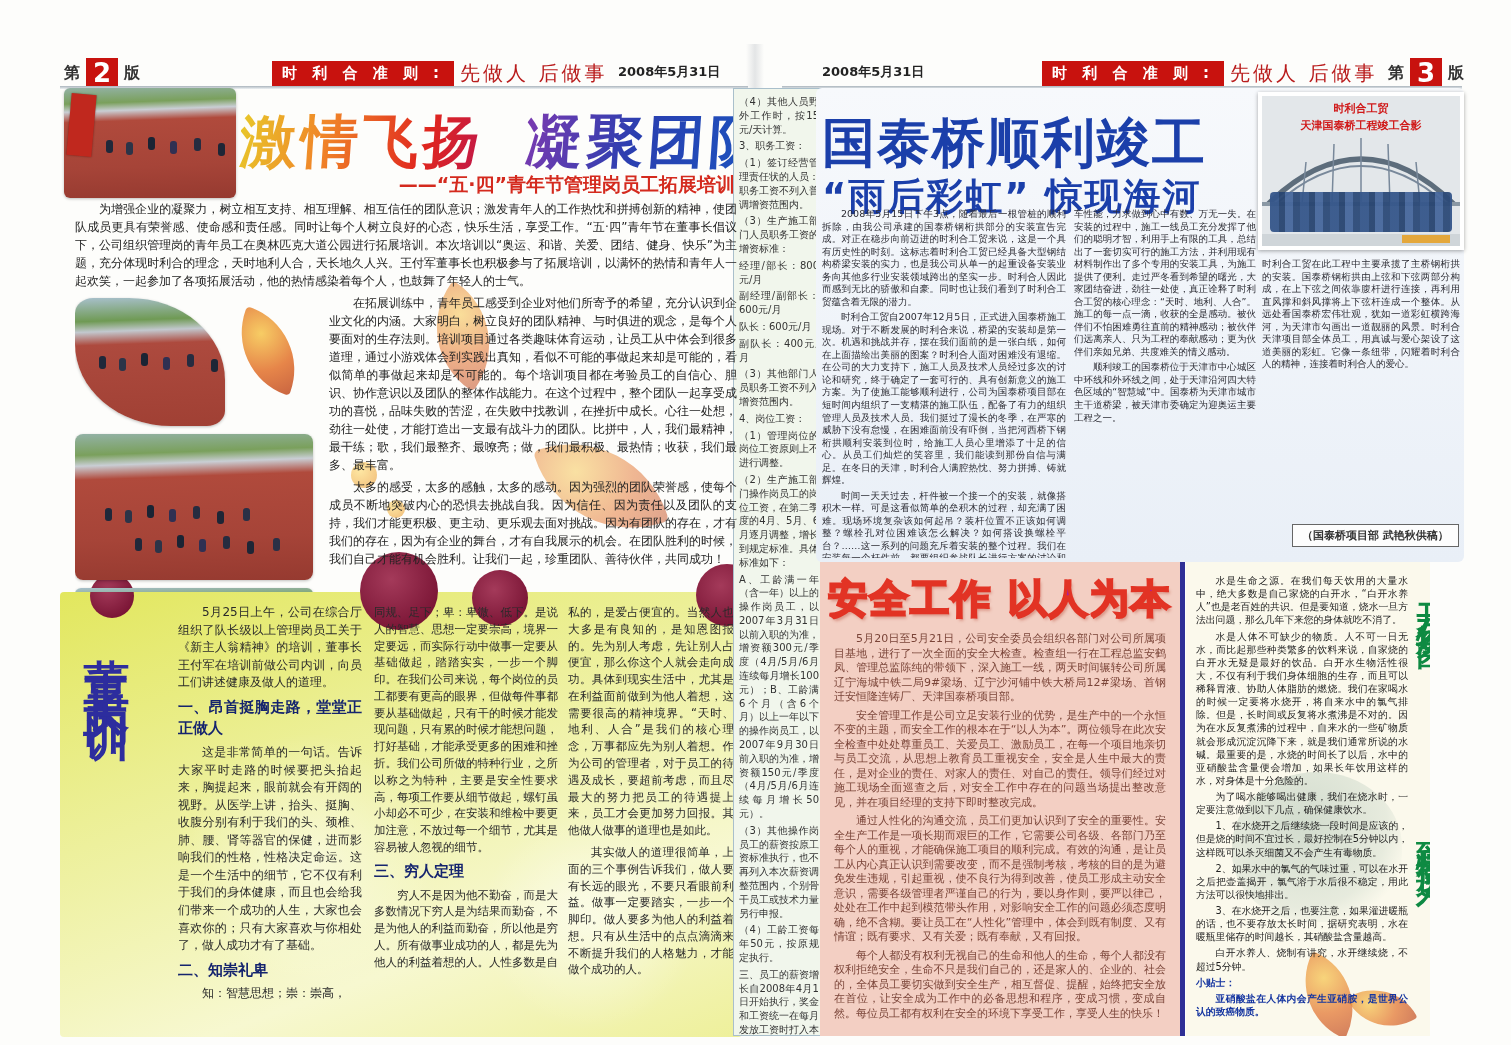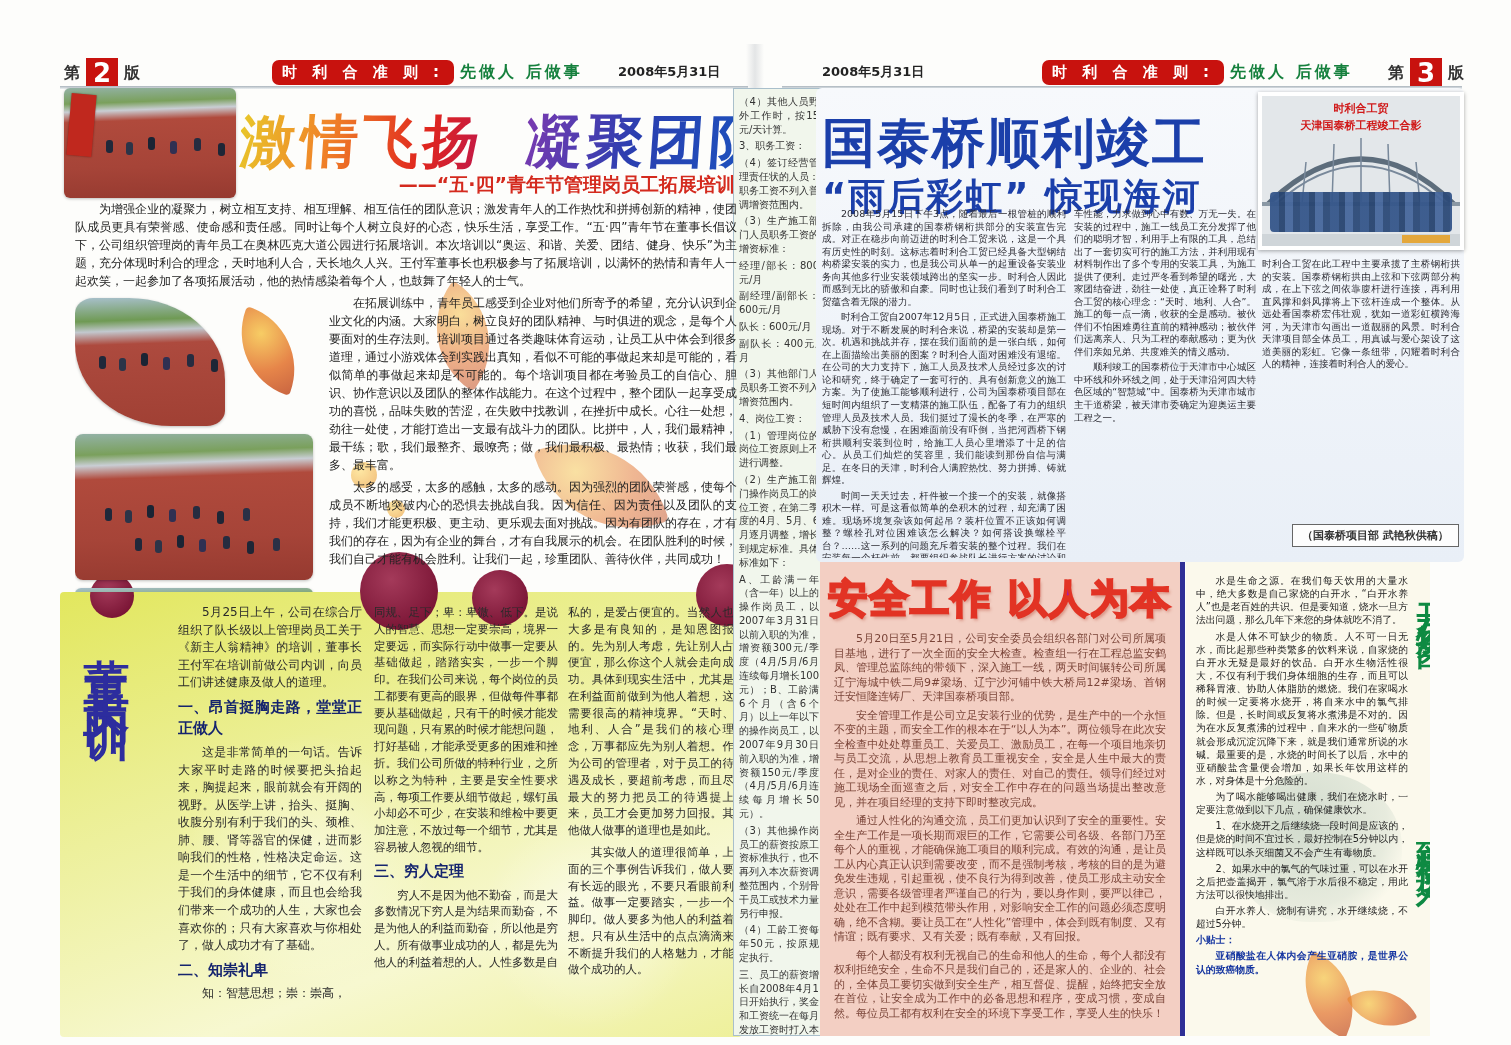--- a/index.html
+++ b/index.html
@@ -2,22 +2,22 @@
 <html><head>
 <meta charset="utf-8">
 <style>
   html,body{margin:0;padding:0;background:#eceae6;}
   #canvas{position:relative;width:1511px;height:1045px;background:#fdfdfb;overflow:hidden;
           font-family:"DejaVu Sans",sans-serif;color:#222;}
   
   .hdr{position:absolute;display:flex;align-items:center;gap:6px;white-space:nowrap;}
   .pg-pre{font-size:16px;font-weight:bold;color:#333;}
   .pg-num{background:#c8120e;color:#fff;font-size:26px;font-weight:bold;padding:0 7px;line-height:30px;}
-  .motto-box{background:#c8120e;color:#fff;font-weight:bold;font-size:15px;padding:3px 10px;letter-spacing:5px;border-radius:7px;}
-  .motto-text{font-size:16px;font-weight:bold;color:#15803d;letter-spacing:3px;}
+  .motto-box{background:#c8120e;color:#fff;font-weight:bold;font-size:15px;padding:3px 10px;letter-spacing:5px;}
+  .motto-text{font-size:20px;font-weight:normal;color:#b91c1c;letter-spacing:3px;}
   .date{font-size:13px;font-weight:bold;color:#222;}
   .rule{position:absolute;height:3px;background:linear-gradient(#aab4bc,#eef2f4);}
   .gap-shadow{position:absolute;background:linear-gradient(90deg,transparent,rgba(110,120,135,.18),transparent);}
   
   .ftitle{position:absolute;font-weight:900;font-size:57px;letter-spacing:4px;transform:skewX(-4deg);white-space:nowrap;}
   .grad1{background:linear-gradient(100deg,#e8c82a,#f08428 35%,#e0261e 75%,#c0184a);-webkit-background-clip:text;background-clip:text;color:transparent;}
   .grad2{background:linear-gradient(100deg,#7a3ab0,#2a3fb0 45%,#1a55c0);-webkit-background-clip:text;background-clip:text;color:transparent;}
   .fsub{position:absolute;color:#d42a1e;font-weight:bold;font-size:19px;text-align:right;white-space:nowrap;}
   
   .ftext{position:absolute;font-size:12px;line-height:1.5;text-align:justify;overflow:hidden;}
@@ -163,21 +163,21 @@
     </div>
     <div class="ycol" style="left:508px;top:12px;width:166px;height:422px;font-size:11.5px;">
       <p style="text-indent:0;">私的，是爱占便宜的。当然人也大多是有良知的，是知恩图报的。先为别人考虑，先让别人占便宜，那么你这个人就会走向成功。具体到现实生活中，尤其是在利益面前做到为他人着想，这需要很高的精神境界。“天时、地利、人合”是我们的核心理念，万事都应先为别人着想。作为公司的管理者，对于员工的待遇及成长，要超前考虑，而且尽最大的努力把员工的待遇提上来，员工才会更加努力回报。其他做人做事的道理也是如此。</p>
       <p>其实做人的道理很简单，上面的三个事例告诉我们，做人要有长远的眼光，不要只看眼前利益。做事一定要踏实，一步一个脚印。做人要多为他人的利益着想。只有从生活中的点点滴滴来不断提升我们的人格魅力，才能做个成功的人。</p>
     </div>
   </div>
 
   <div class="midcol" style="left:733px;top:88px;width:80px;height:934px;">
     <p>（4）其他人员野外工作时，按15元/天计算。</p>
     <p>3、职务工资：</p>
-    <p>（4）签订经营管理责任状的人员：职务工资不列入普调增资范围内。</p>
+    <p>（1）签订经营管理责任状的人员：职务工资不列入普调增资范围内。</p>
     <p>（3）生产施工部门人员职务工资的增资标准：</p>
     <p>经理/部长：800元/月</p>
     <p>副经理/副部长：600元/月</p>
     <p>队长：600元/月</p>
     <p>副队长：400元/月</p>
     <p>（3）其他部门人员职务工资不列入增资范围内。</p>
     <p>4、岗位工资：</p>
     <p>（1）管理岗位的岗位工资原则上不进行调整。</p>
     <p>（2）生产施工部门操作岗员工的岗位工资，在第二季度的4月、5月、6月逐月调整，增长到规定标准。具体标准如下：</p>
     <p>A、工龄满一年（含一年）以上的操作岗员工，以2007年3月31日以前入职的为准，增资额300元/季度（4月/5月/6月连续每月增长100元）；B、工龄满6个月（含6个月）以上一年以下的操作岗员工，以2007年9月30日前入职的为准，增资额150元/季度（4月/5月/6月连续每月增长50元）。</p>
@@ -235,20 +235,21 @@
   <div class="waterpanel" style="left:1186px;top:562px;width:244px;height:474px;">
     <div class="teapot"></div>
     <div class="leaf wleaf" style="left:110px;top:400px;width:66px;height:66px;transform:rotate(25deg);"></div>
     <div class="leaf wleaf" style="left:170px;top:420px;width:52px;height:52px;transform:rotate(-30deg);"></div>
     <div class="wtext">
       <p>水是生命之源。在我们每天饮用的大量水中，绝大多数是自己家烧的白开水，“白开水养人”也是老百姓的共识。但是要知道，烧水一旦方法出问题，那么几年下来您的身体就吃不消了。</p>
       <p>水是人体不可缺少的物质。人不可一日无水，而比起那些种类繁多的饮料来说，自家烧的白开水无疑是最好的饮品。白开水生物活性很大，不仅有利于我们身体细胞的生存，而且可以稀释胃液、协助人体脂肪的燃烧。我们在家喝水的时候一定要将水烧开，将自来水中的氯气排除。但是，长时间或反复将水煮沸是不对的。因为在水反复煮沸的过程中，自来水的一些矿物质就会形成沉淀沉降下来，就是我们通常所说的水碱。最重要的是，水烧的时间长了以后，水中的亚硝酸盐含量便会增加，如果长年饮用这样的水，对身体是十分危险的。</p>
       <p>为了喝水能够喝出健康，我们在烧水时，一定要注意做到以下几点，确保健康饮水。</p>
       <p>1、在水烧开之后继续烧一段时间是应该的，但是烧的时间不宜过长，最好控制在5分钟以内，这样既可以杀灭细菌又不会产生有毒物质。</p>
       <p>2、如果水中的氯气的气味过重，可以在水开之后把壶盖揭开，氯气溶于水后很不稳定，用此方法可以很快地排出。</p>
+      <p>3、在水烧开之后，也要注意，如果灌进暖瓶的话，也不要存放太长时间，据研究表明，水在暖瓶里储存的时间越长，其硝酸盐含量越高。</p>
       <p>白开水养人、烧制有讲究，水开继续烧，不超过5分钟。</p>
       <p class="wtip-label">小贴士：</p>
       <p class="wtip">亚硝酸盐在人体内会产生亚硝胺，是世界公认的致癌物质。</p>
     </div>
     <div class="wvt" style="left:230px;top:16px;">开水久烧灭菌</div>
     <div class="wvt" style="left:230px;top:252px;">致癌物质进入</div>
   </div>
 
 </div>
 

